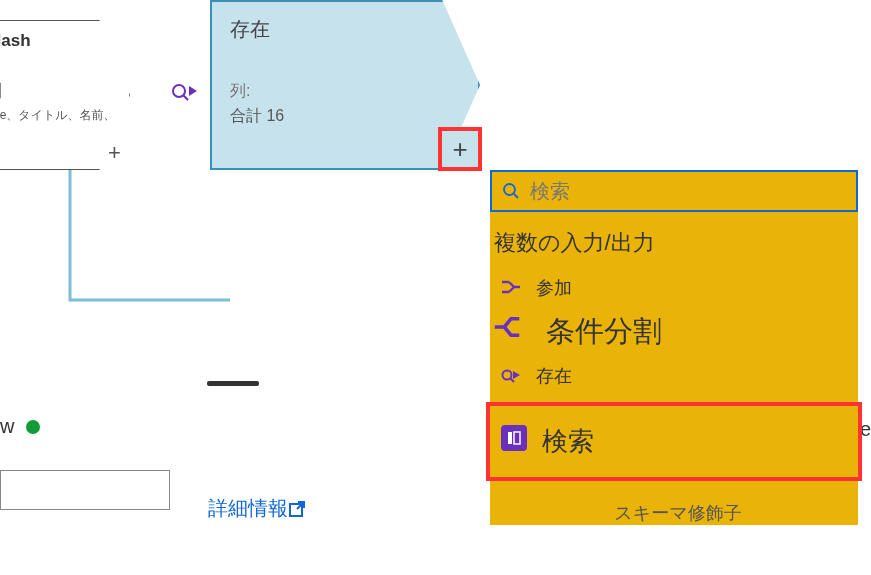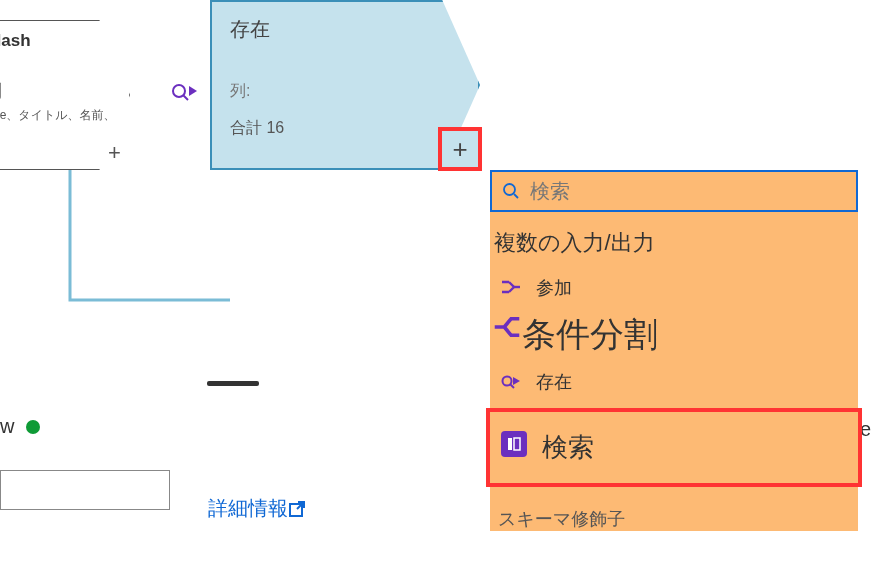--- a/index.html
+++ b/index.html
@@ -51,21 +51,21 @@
     position: absolute;
     left: 210px; top: 0px;
     width: 270px; height: 170px;
     background: #c5e2ed;
     border: 2px solid #3b8fb8;
     clip-path: polygon(0 0, 86% 0, 100% 50%, 86% 100%, 0 100%);
     padding: 14px 18px;
   }
   .node2-title { font-size: 20px; color: #444; }
   .node2-col { font-size: 16px; color: #777; margin-top: 38px; }
-  .node2-total { font-size: 16px; color: #555; margin-top: 16px; }
+  .node2-total { font-size: 16px; color: #555; margin-top: 4px; }
   .node2-plus-group {
     position: absolute;
     left: 438px; top: 127px;
     width: 44px; height: 44px;
     border: 4px solid #f33;
     display:flex; align-items:center; justify-content:center;
     background: #c5e2ed;
     cursor: pointer;
   }
   .node2-plus-group span { font-size: 26px; color: #444; }
@@ -96,21 +96,21 @@
   }
   .ext-icon {
     width: 18px; height: 18px;
     display:inline-block;
   }
   
   .panel {
     position: absolute;
     left: 490px; top: 170px;
     width: 368px;
-    background: #fdba74;
+    background: #eab308;
   }
   .search-box {
     display:flex; align-items:center;
     border: 2px solid #1068d4;
     height: 42px;
     padding: 0 10px;
     gap: 10px;
   }
   .search-box input {
     border: none; outline: none;
@@ -125,41 +125,42 @@
     margin: 16px 0 10px 4px;
   }
   .menu-item {
     display:flex; align-items:flex-start;
     gap: 14px;
     padding: 8px 10px;
     cursor:pointer;
     font-size: 18px;
     color: #333;
   }
-  .menu-item.big { font-size: 34px; padding: 4px 2px; gap: 0; }
+  .menu-item.big { font-size: 29px; padding: 4px 2px; gap: 24px; }
   .menu-item .mi-icon {
     width: 22px; height: 22px; flex:none;
     display:flex; align-items:center; justify-content:center;
   }
   .menu-item.big .mi-icon { width: 30px; height: 30px; }
   .menu-item.lookup-highlight {
     border: 4px solid #f33;
     margin: 6px -4px;
     padding: 18px 10px;
     font-size: 26px;
   }
   .menu-item.lookup-highlight .mi-icon { width: 28px; height: 28px; }
   .lookup-box-icon {
     width: 26px; height: 26px; background: #6b2fbf; border-radius: 4px;
     display:flex; align-items:center; justify-content:center;
     color:#fff;
   }
   .panel-sub-title {
     font-size: 18px; color: #555;
     margin: 20px 0 0 8px;
+    text-align: center;
   }
   .drag-handle {
     position:absolute;
     left: 207px; top: 381px;
     width: 52px; height: 5px;
     background: #333;
     border-radius: 2px;
   }
   
   .side-e {

